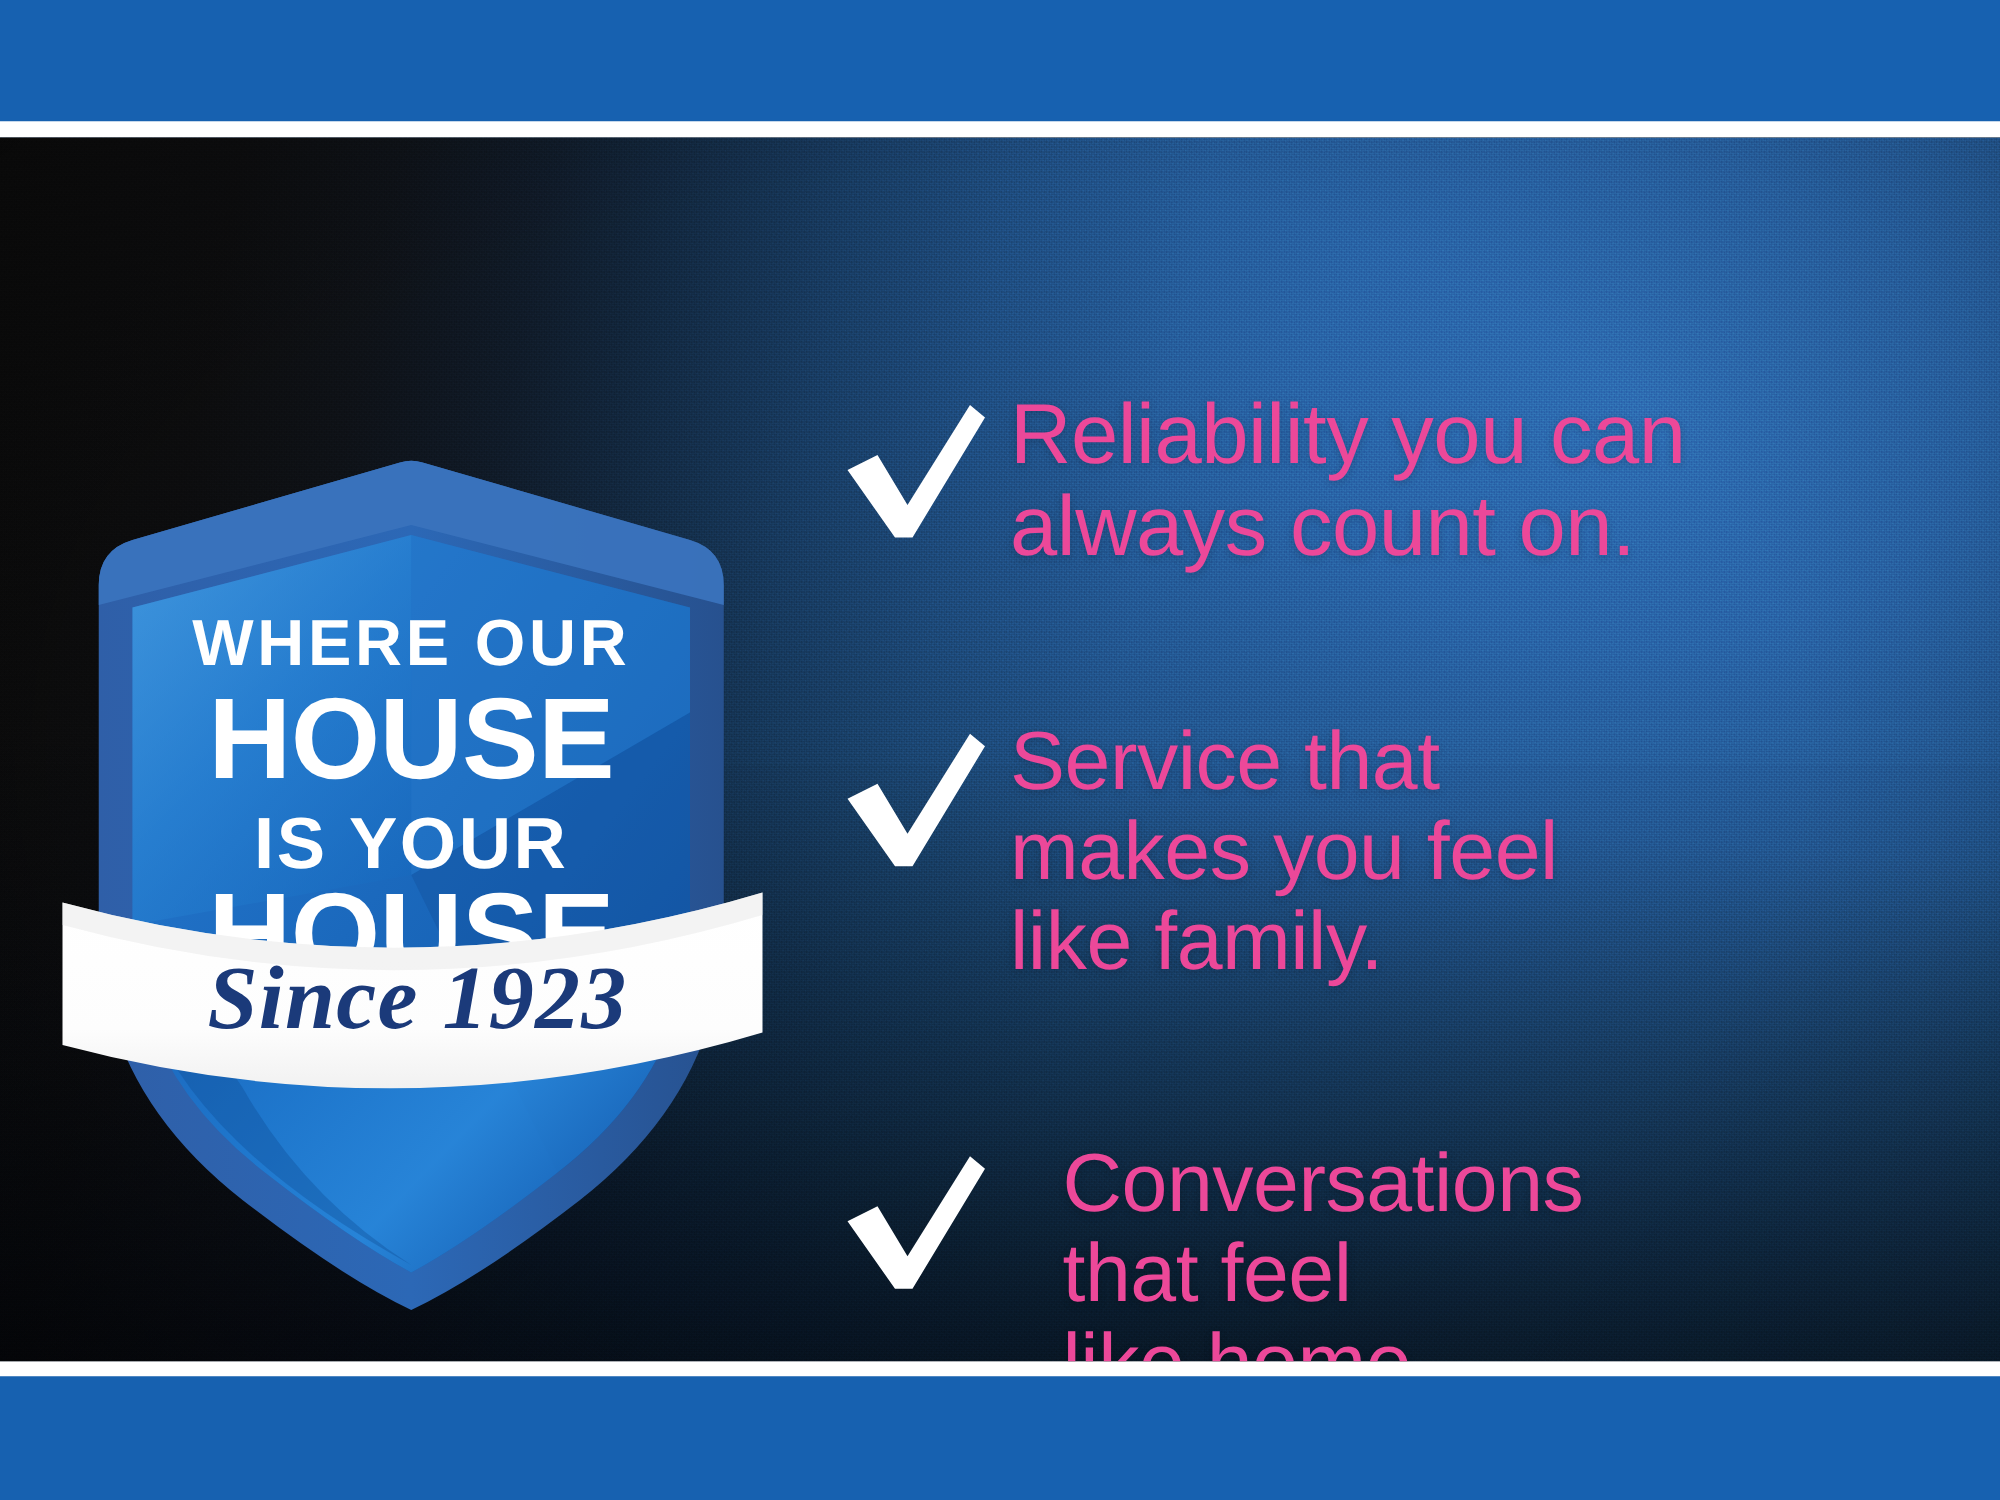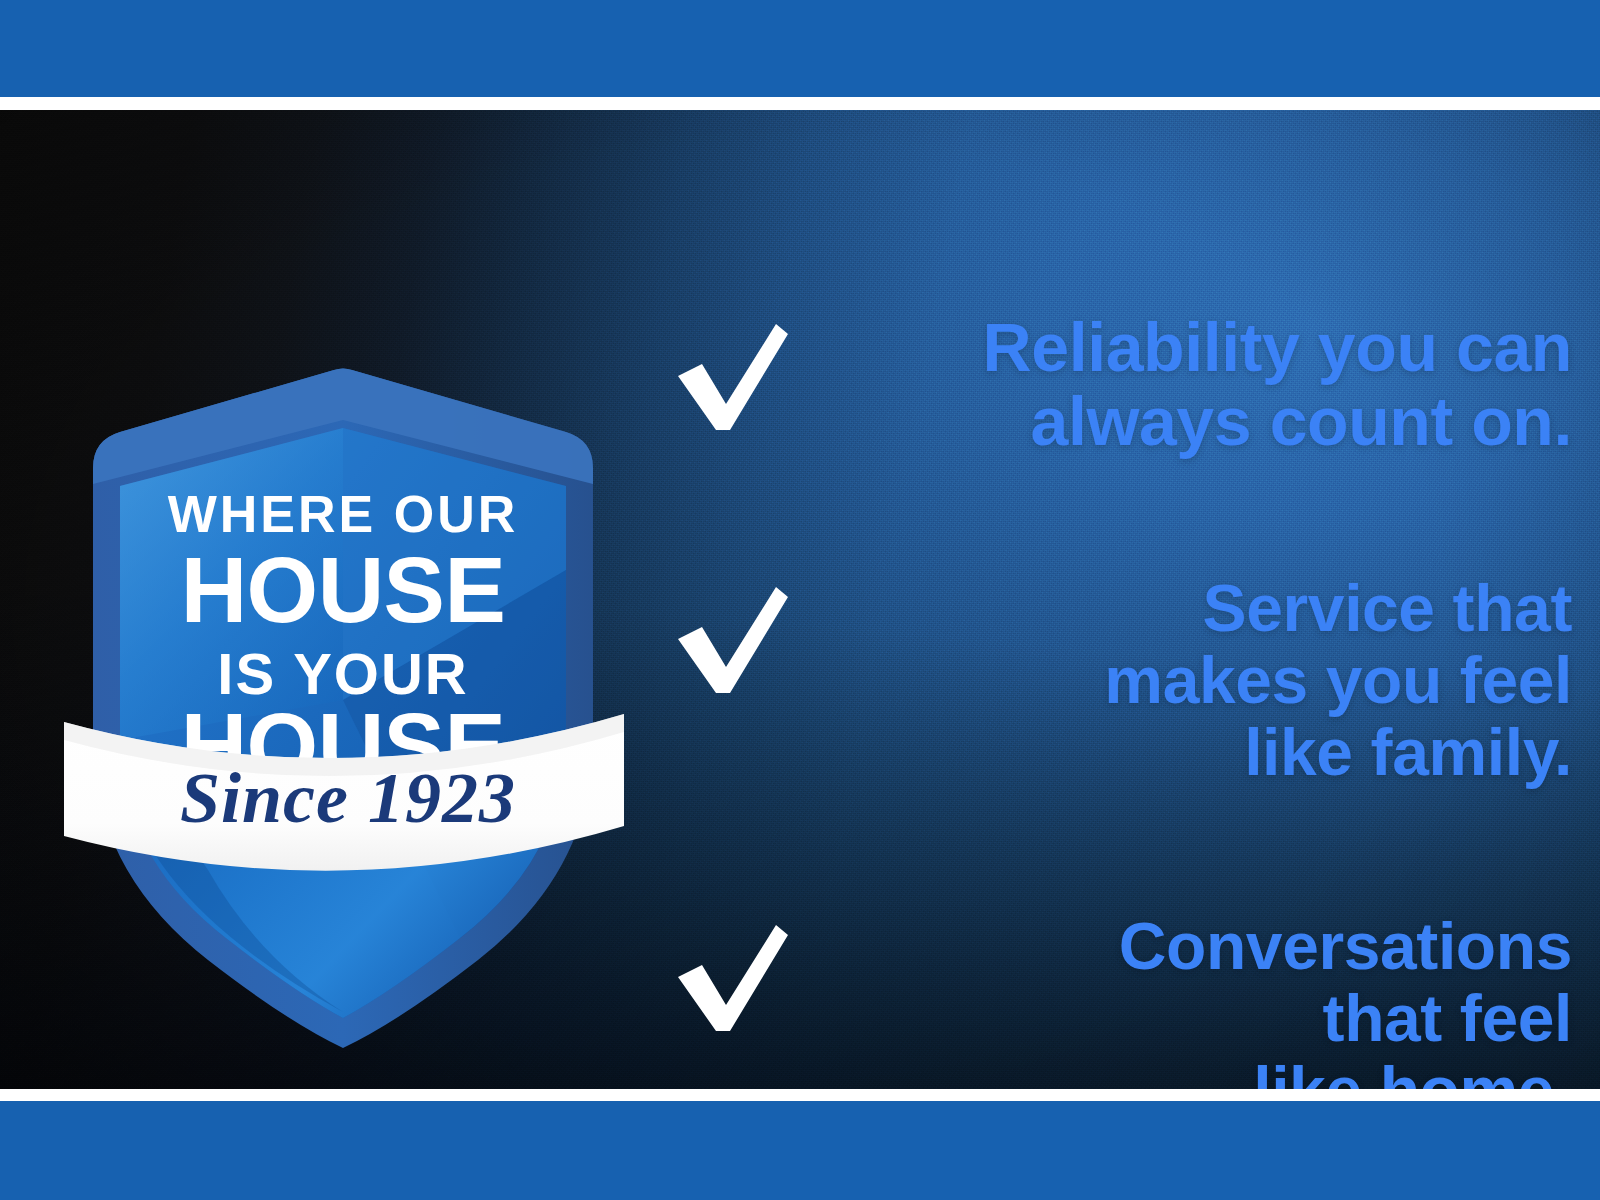--- a/index.html
+++ b/index.html
@@ -102,21 +102,21 @@
          rgba(255,255,255,0.06) 0px, rgba(255,255,255,0.06) 1px,
          rgba(0,0,0,0.06) 1px, rgba(0,0,0,0.06) 3px),
       repeating-linear-gradient(123deg,
          rgba(255,255,255,0.05) 0px, rgba(255,255,255,0.05) 1px,
          rgba(0,0,0,0.05) 1px, rgba(0,0,0,0.05) 3px);
   }
 
   
   #logo-wrap {
     position: absolute;
-    left: 58px;
+    left: 44px;
     top: 160px;
     width: 570px;
     height: 790px;
   }
   #shield-svg { display: block; width: 570px; height: 790px; }
 
   .shield-line {
     fill: #ffffff;
     font-family: "Liberation Sans", sans-serif;
     font-weight: bold;
@@ -155,30 +155,29 @@
   .check-icon {
     flex: 0 0 auto;
     width: 118px;
     height: 118px;
     margin-top: 10px;
   }
   .check-icon svg { display: block; width: 118px; height: 118px; }
 
   .bullet-text {
     flex: 1 1 auto;
-    color: #3b82f6;
+    color: #ec4899;
     font-family: "Liberation Sans", sans-serif;
-    font-weight: bold;
+    font-weight: normal;
     font-size: 66px;
     line-height: 1.09;
     letter-spacing: -0.4px;
     white-space: pre-line;
     padding-left: 18px;
     text-shadow: 0 2px 7px rgba(0,0,0,0.18);
-    text-align: right;
   }
   .bullet.b1 .bullet-text { font-size: 68px; }
 </style>
 </head>
 <body>
 
 <div id="poster">
 
   <div class="brand-bar top"></div>
 

